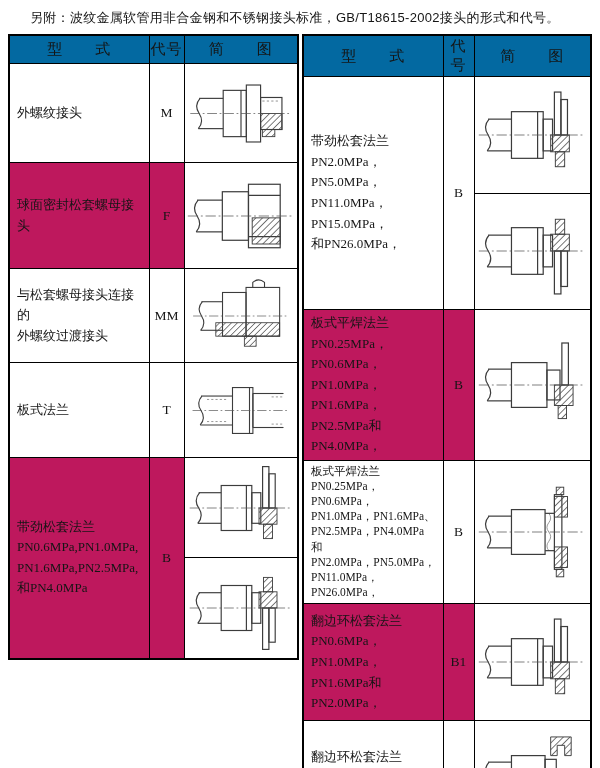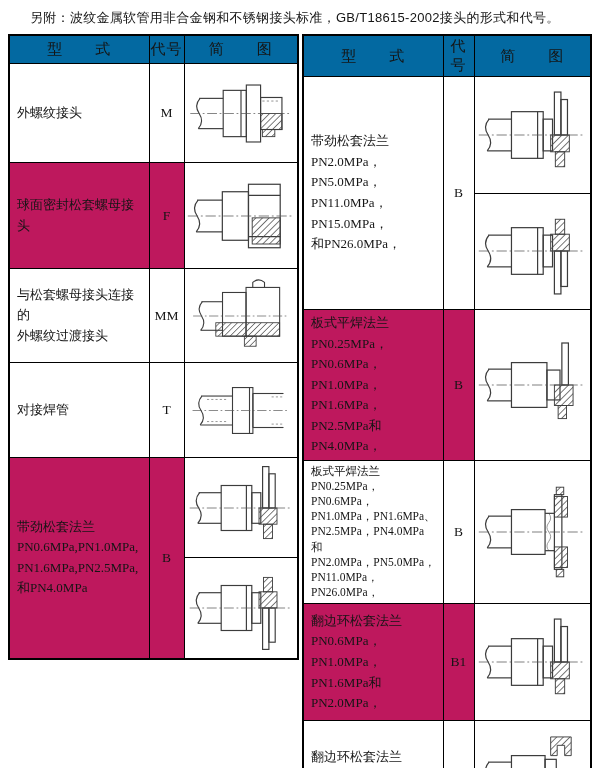--- a/index.html
+++ b/index.html
@@ -103,21 +103,21 @@
                 <rect x="38" y="22" width="28" height="52" stroke="#3c3c3c" fill="none" stroke-width="1.3"></rect>
                 <rect x="66" y="16" width="40" height="58" stroke="#3c3c3c" fill="none" stroke-width="1.3"></rect>
                 <path d="M74,16 v-6 q7,-6 14,0 v6" stroke="#3c3c3c" fill="none" stroke-width="1.3"></path>
                 <rect x="30" y="58" width="76" height="16" fill="url(#hp3)" stroke="#3c3c3c" stroke-width="1"></rect>
                 <rect x="64" y="74" width="14" height="12" fill="url(#hp3)" stroke="#3c3c3c" stroke-width="1"></rect>
                 <line x1="3" y1="50" x2="117" y2="50" stroke="#555" stroke-width="0.8" stroke-dasharray="11 3 2 3"></line>
               </svg>
             </td>
           </tr>
           <tr style="height: 95px;">
-            <td class="type">对接焊管</td>
+            <td class="type">板式法兰</td>
             <td class="code">T</td>
             <td class="diag">
               <svg viewBox="0 0 120 100" width="112" height="85" preserveAspectRatio="xMidYMid meet" xmlns="http://www.w3.org/2000/svg">
                 <defs>
                   <pattern id="hp5" width="5" height="5" patternUnits="userSpaceOnUse" patternTransform="rotate(45)">
                     <line x1="0" y1="0" x2="0" y2="5" stroke="#4a4a4a" stroke-width="1.6"></line>
                   </pattern>
                 </defs>
                 <path d="M14,33 q-7,8 -1,17 q6,9 -1,17" stroke="#3c3c3c" fill="none" stroke-width="1.3"></path>
                 <line x1="13" y1="33" x2="50" y2="33" stroke="#3c3c3c" fill="none" stroke-width="1.3"></line>

